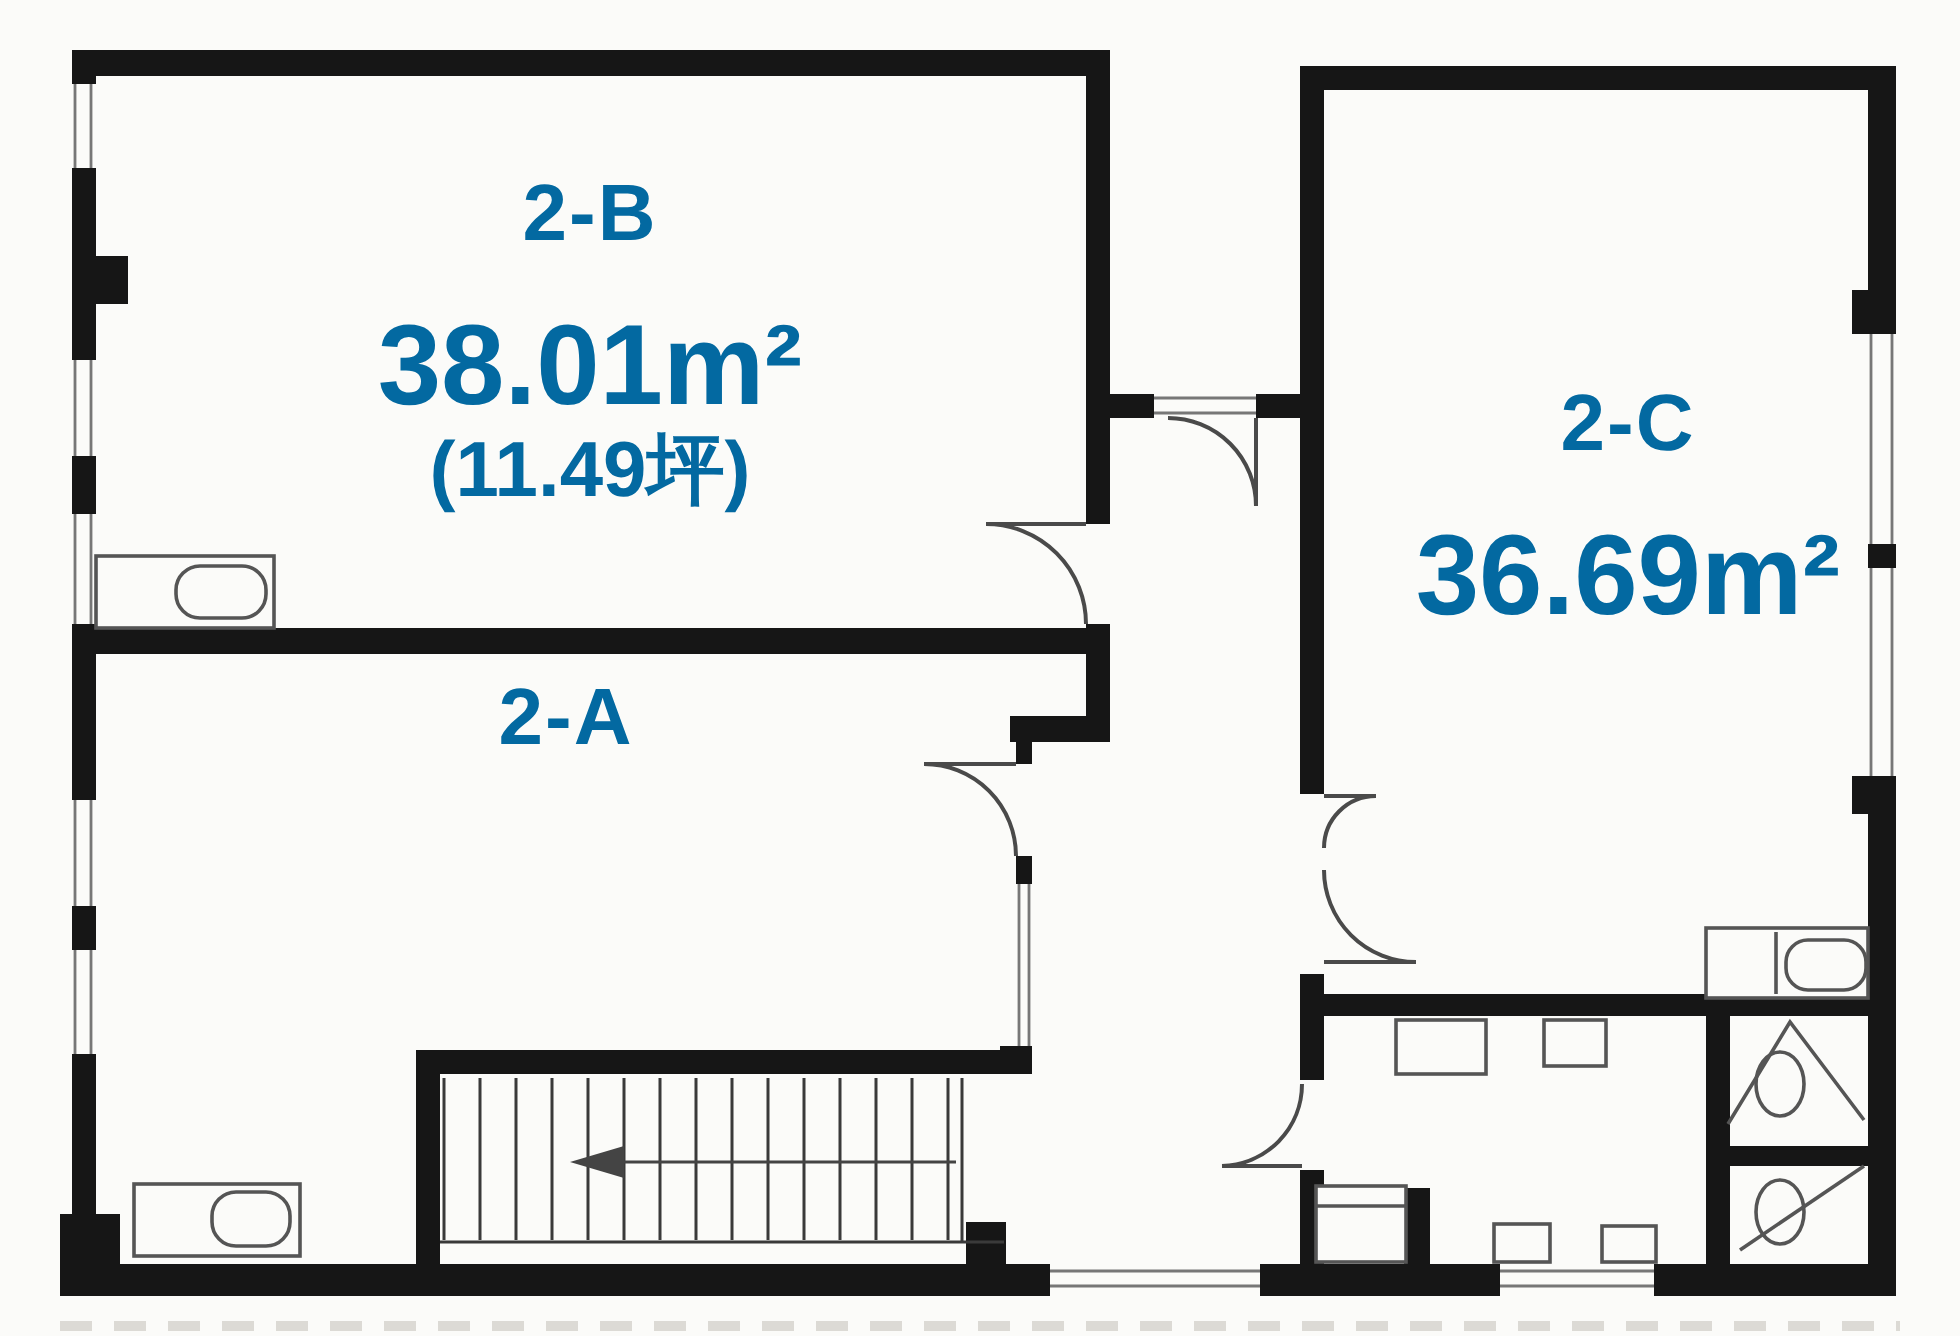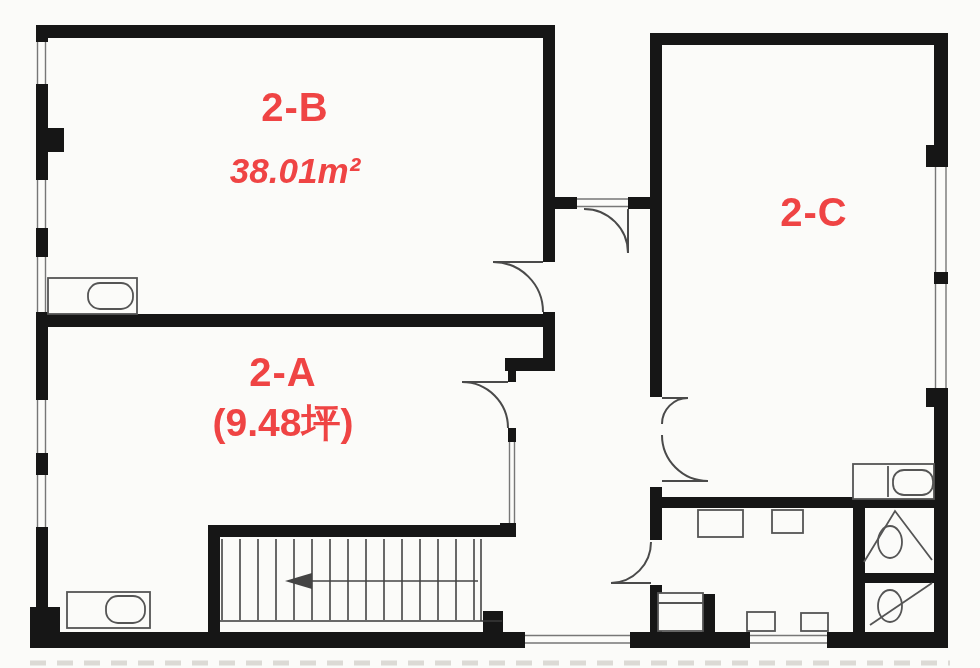--- a/index.html
+++ b/index.html
@@ -3,27 +3,27 @@
 <meta charset="utf-8">
 <style>
   html,body{margin:0;padding:0;background:#ffffff;}
   .canvas{
     position:relative;width:980px;height:668px;
     background:#fbfbf9;overflow:hidden;
     font-family:"Liberation Sans","DejaVu Sans",sans-serif;
   }
   .plan-svg{position:absolute;left:0;top:0;}
   .room-label{
-    position:absolute;text-align:center;color:#ef4444;font-weight:700;
+    position:absolute;text-align:center;color:#0369a1;font-weight:700;
   }
   .rl-name{font-size:40px;line-height:46px;letter-spacing:1px;}
-  .rl-m2{font-size:35px;line-height:50px;margin-top:16px;font-style:italic;}
+  .rl-m2{font-size:57px;line-height:50px;margin-top:28px;}
   .rl-tsubo{font-size:39px;line-height:46px;margin-top:5px;}
   .lbl-2b{left:145px;top:84px;width:300px;}
-  .lbl-2a{left:133px;top:349px;width:300px;}
+  .lbl-2a{left:133px;top:336px;width:300px;}
   .lbl-2c{left:664px;top:189px;width:300px;}
 </style>
 </head>
 <body>
 
 <div class="canvas">
 
   <svg class="plan-svg" width="980" height="668" viewBox="0 0 980 668">
 
     <g fill="#161616" stroke="none">
@@ -128,24 +128,25 @@
       <path fill="none" d="M864 562L895 511L932 560"></path>
       <path fill="none" d="M870 625L932 583"></path>
     </g>
 
     <line x1="30" y1="663" x2="950" y2="663" stroke="#dcdad5" stroke-width="5" stroke-dasharray="16 11"></line>
   </svg>
 
   <div class="room-label lbl-2b">
     <div class="rl-name">2-B</div>
     <div class="rl-m2">38.01m²</div>
+    <div class="rl-tsubo">(11.49坪)</div>
   </div>
 
   <div class="room-label lbl-2a">
     <div class="rl-name">2-A</div>
-    <div class="rl-tsubo">(9.48坪)</div>
   </div>
 
   <div class="room-label lbl-2c">
     <div class="rl-name">2-C</div>
+    <div class="rl-m2">36.69m²</div>
   </div>
 
 </div>
 
 </body></html>

